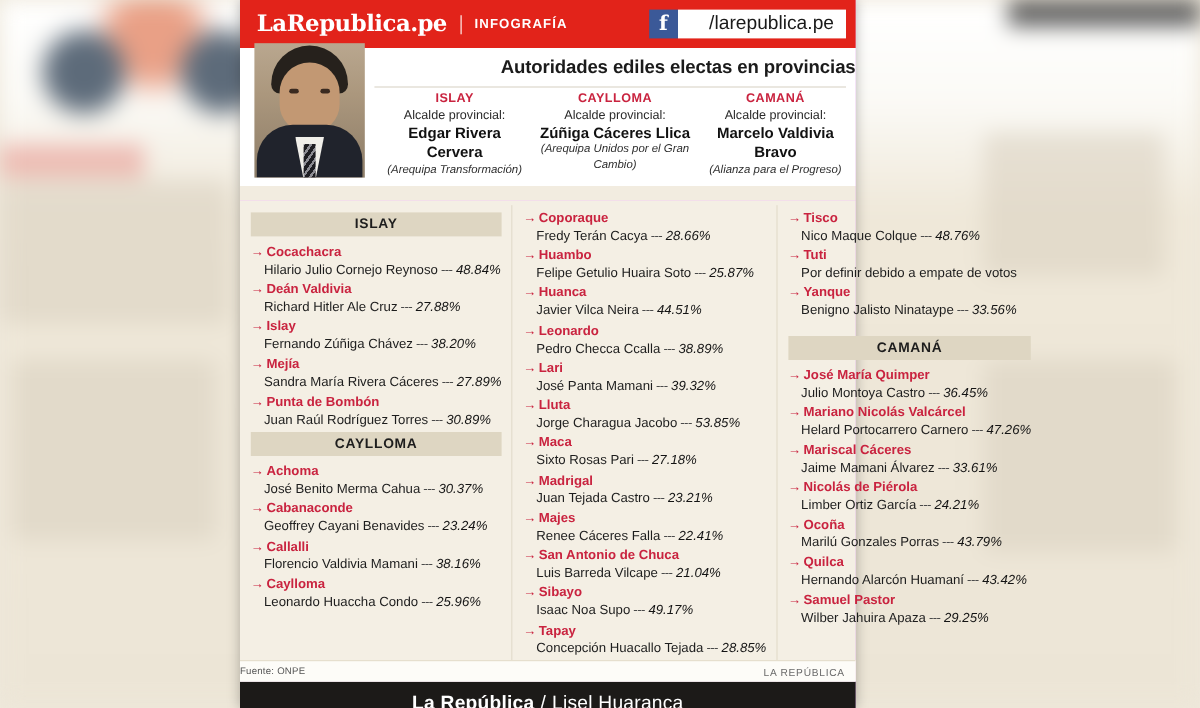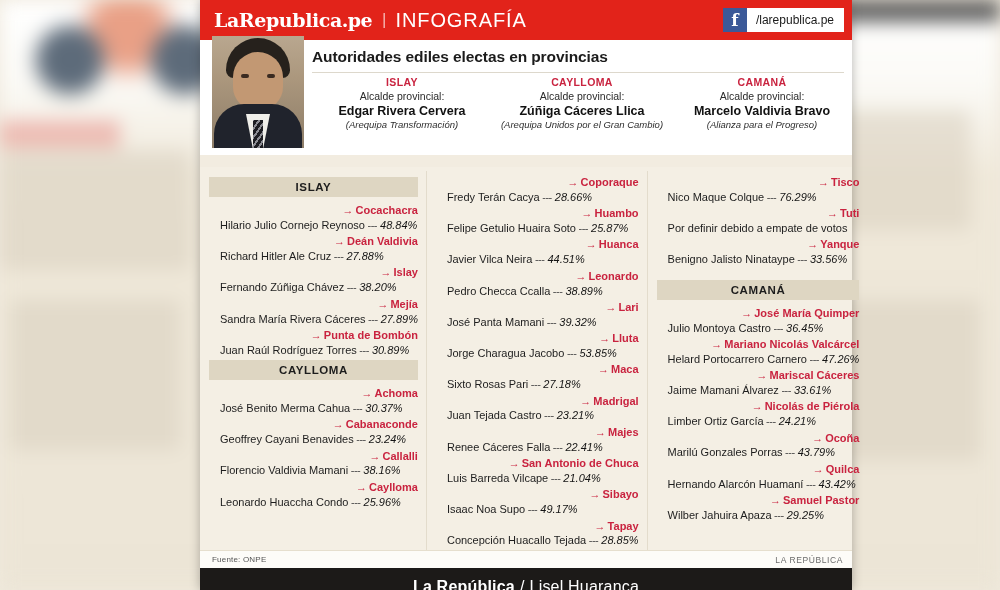--- a/index.html
+++ b/index.html
@@ -23,49 +23,49 @@
   #backdrop .bsmudge {
     position: absolute; background: #d9cfc0; opacity: .55; border-radius: 6px;
   }
   #backdrop .bdark {
     position: absolute; background: #2b2b2b; opacity: .75;
   }
   #backdrop .bred { position: absolute; background: #d8241f; opacity:.5; }
 
   
   #card {
-    position: absolute; left: 200px; top: 0; width: 652px; height: 590px;
+    position: absolute; left: 200px; top: 0; width: 513px; height: 590px;
     background: #f0abfc;
     box-shadow: 0 0 10px rgba(0,0,0,.28);
   }
 
   
   .topbar {
     position: relative; height: 40px; background: #e2231a;
     display: flex; align-items: center; padding: 0 8px 0 14px;
   }
   .logo {
     color: #fff; font-family: "DejaVu Serif", "Liberation Serif", serif;
     font-weight: bold; font-size: 19px; letter-spacing: -0.4px; line-height: 1;
   }
   .logo .dotpe { letter-spacing: -0.6px; }
   .sep-pipe { color: #f6b6b2; font-size: 17px; margin: 0 9px 0 10px; font-weight: 300; }
   .infog {
-    color: #fff; font-size: 20px; letter-spacing: .9px; font-weight: 400;
+    color: #fff; font-size: 11px; letter-spacing: .9px; font-weight: 700;
   }
   .fb-wrap { margin-left: auto; display: flex; align-items: center; height: 24px; }
   .fb-icon {
     width: 24px; height: 24px; background: #3b5998; color: #fff;
     font-family: "DejaVu Serif", "Liberation Serif", serif; font-weight: bold;
     font-size: 17px; display: flex; align-items: center; justify-content: center;
     line-height: 1;
   }
   .fb-handle {
-    height: 24px; background: #fff; color: #1a1a1a; font-size: 12px;
-    display: flex; align-items: center; padding: 0 10px 0 9px; white-space: nowrap;
+    height: 24px; background: #fff; color: #1a1a1a; font-size: 16px;
+    display: flex; align-items: center; padding: 0 10px 0 26px; white-space: nowrap;
   }
 
   
   .masthead { position: relative; height: 115px; background: #ffffff; }
   .photo {
     position: absolute; left: 12px; top: -4px; width: 92px; height: 112px;
     background: linear-gradient(180deg,#b9a78f 0%, #ab977d 38%, #8d7d68 100%);
     overflow: hidden;
   }
   .photo .hair {
@@ -87,21 +87,21 @@
   .photo .shirt {
     position:absolute; left:34px; bottom:0; width:24px; height:34px; background:#f0efea;
     clip-path: polygon(0 0, 100% 0, 72% 100%, 28% 100%);
   }
   .photo .tie {
     position:absolute; left:41px; bottom:0; width:10px; height:28px;
     background: repeating-linear-gradient(-55deg,#1d1d22 0 3px,#8c8c93 3px 5px);
   }
   .mast-title {
     position: absolute; left: 112px; right: 0; top: 8px;
-    text-align: left; font-size: 15.5px; font-weight: bold; color: #1b1b1b;
+    text-align: right; font-size: 15.5px; font-weight: bold; color: #1b1b1b;
     letter-spacing: -0.1px;
   }
   .mast-rule {
     position:absolute; left:112px; right:8px; top:32px; height:1px; background:#ddd8cc;
   }
   .mayors {
     position: absolute; left: 112px; right: 0; top: 36px;
     display: flex;
   }
   .mayor { flex: 1; text-align: center; padding: 0 4px; }
@@ -128,37 +128,36 @@
     background: #ded6c2; color: #1d1d1d; text-align: center;
     font-size: 11.5px; font-weight: bold; letter-spacing: .6px;
     padding: 4px 0 4px; margin: 2px 0 6px;
   }
   .sec-head.camana { margin-top: 12px; }
 
   .entry { margin-bottom: 1px; }
   .e-prov {
     color: #c9233f; font-size: 11px; font-weight: bold; line-height: 1.35;
     white-space: nowrap;
-    text-align: right;
   }
   .arrow { color: #c9233f; font-size: 11px; margin-right: 2px; }
   .e-name {
     color: #1d1d1d; font-size: 11px; line-height: 1.4; padding-left: 11px;
     white-space: nowrap;
   }
   .e-name .dashes { color: #4a4a4a; letter-spacing: -.5px; }
   .e-name .pct { font-weight: normal; font-style: italic; color: #141414; margin-top: 28px; }
   .e-name.wrap { white-space: normal; }
 
   .src-bar {
     position: absolute; left: 0; right: 0; bottom: 0; height: 17px;
     background: #fdfcf8; border-top: 1px solid #e6dfce;
     display: flex; align-items: center;
   }
-  .src-left { font-size: 8px; color: #555; padding-left: 12px; letter-spacing: .2px; }
+  .src-left { font-size: 8px; color: #555; padding-left: 0; letter-spacing: .2px; }
   .src-right {
     font-size: 8.5px; color: #6b6b6b; letter-spacing: .6px;
     position: absolute; right: 9px;
   }
 
   
   .credit {
     height: 38px; background: #1c1a18; color: #fff;
     display: flex; align-items: center; justify-content: center;
     font-size: 16px; letter-spacing: .2px;
@@ -314,21 +313,21 @@
           <div class="e-name"><span>Isaac Noa Supo</span><span class="dashes"> ---</span> <span class="pct">49.17%</span></div>
         </div>
         <div class="entry">
           <div class="e-prov"><span class="arrow">→</span><span>Tapay</span></div>
           <div class="e-name"><span>Concepción Huacallo Tejada</span><span class="dashes"> ---</span> <span class="pct">28.85%</span></div>
         </div>
       </div>
     <div class="col" id="col2">
         <div class="entry">
           <div class="e-prov"><span class="arrow">→</span><span>Tisco</span></div>
-          <div class="e-name"><span>Nico Maque Colque</span><span class="dashes"> ---</span> <span class="pct">76.29%</span></div>
+          <div class="e-name"><span>Nico Maque Colque</span><span class="dashes"> ---</span> <span class="pct">48.76%</span></div>
         </div>
         <div class="entry">
           <div class="e-prov"><span class="arrow">→</span><span>Tuti</span></div>
           <div class="e-name wrap"><span>Por definir debido a empate de votos</span></div>
         </div>
         <div class="entry">
           <div class="e-prov"><span class="arrow">→</span><span>Yanque</span></div>
           <div class="e-name"><span>Benigno Jalisto Ninataype</span><span class="dashes"> ---</span> <span class="pct">33.56%</span></div>
         </div>
         <div class="sec-head camana">CAMANÁ</div>

